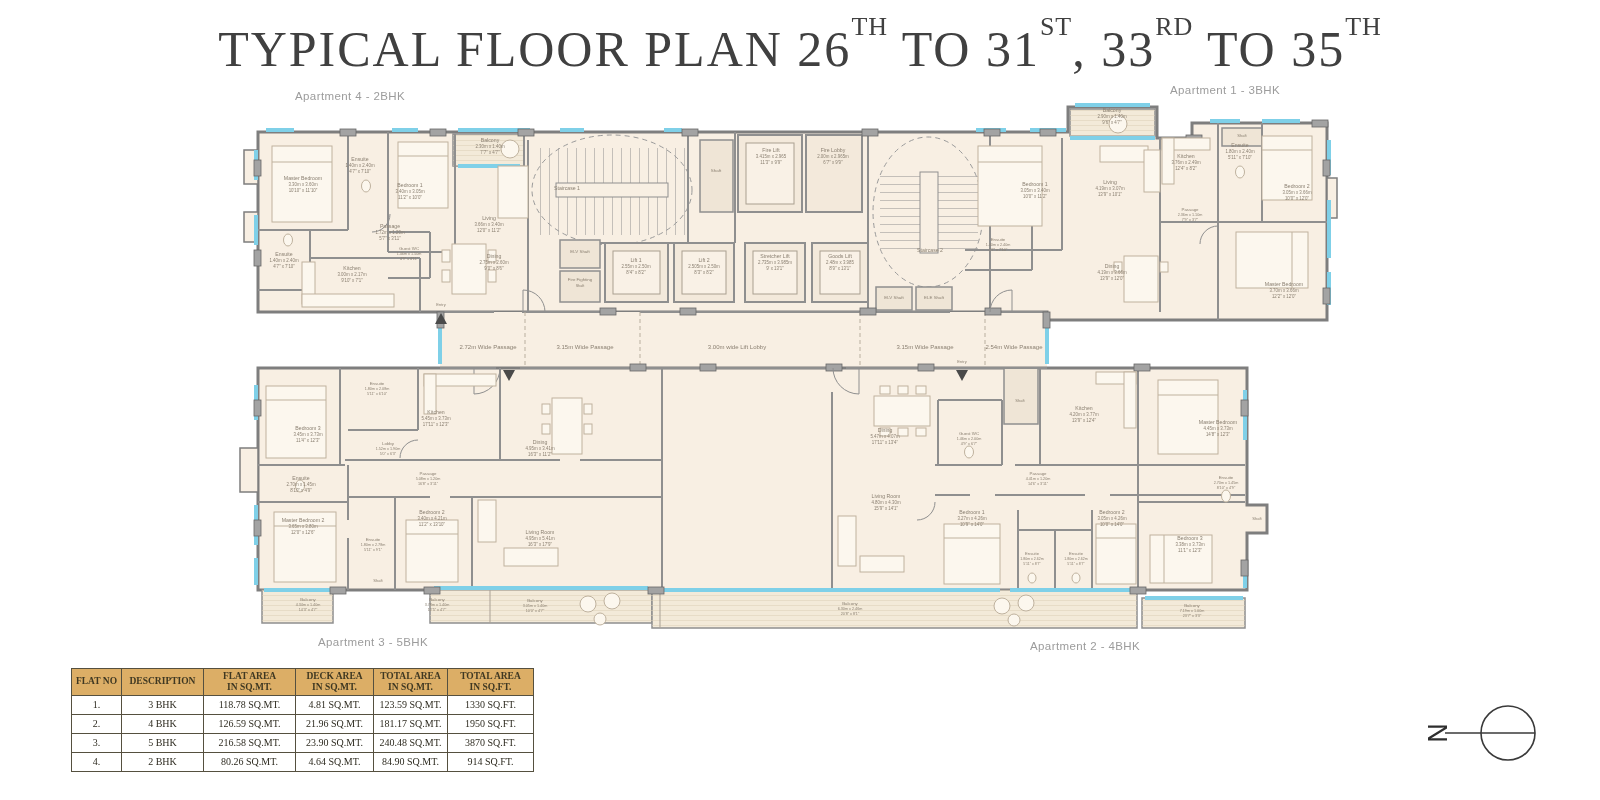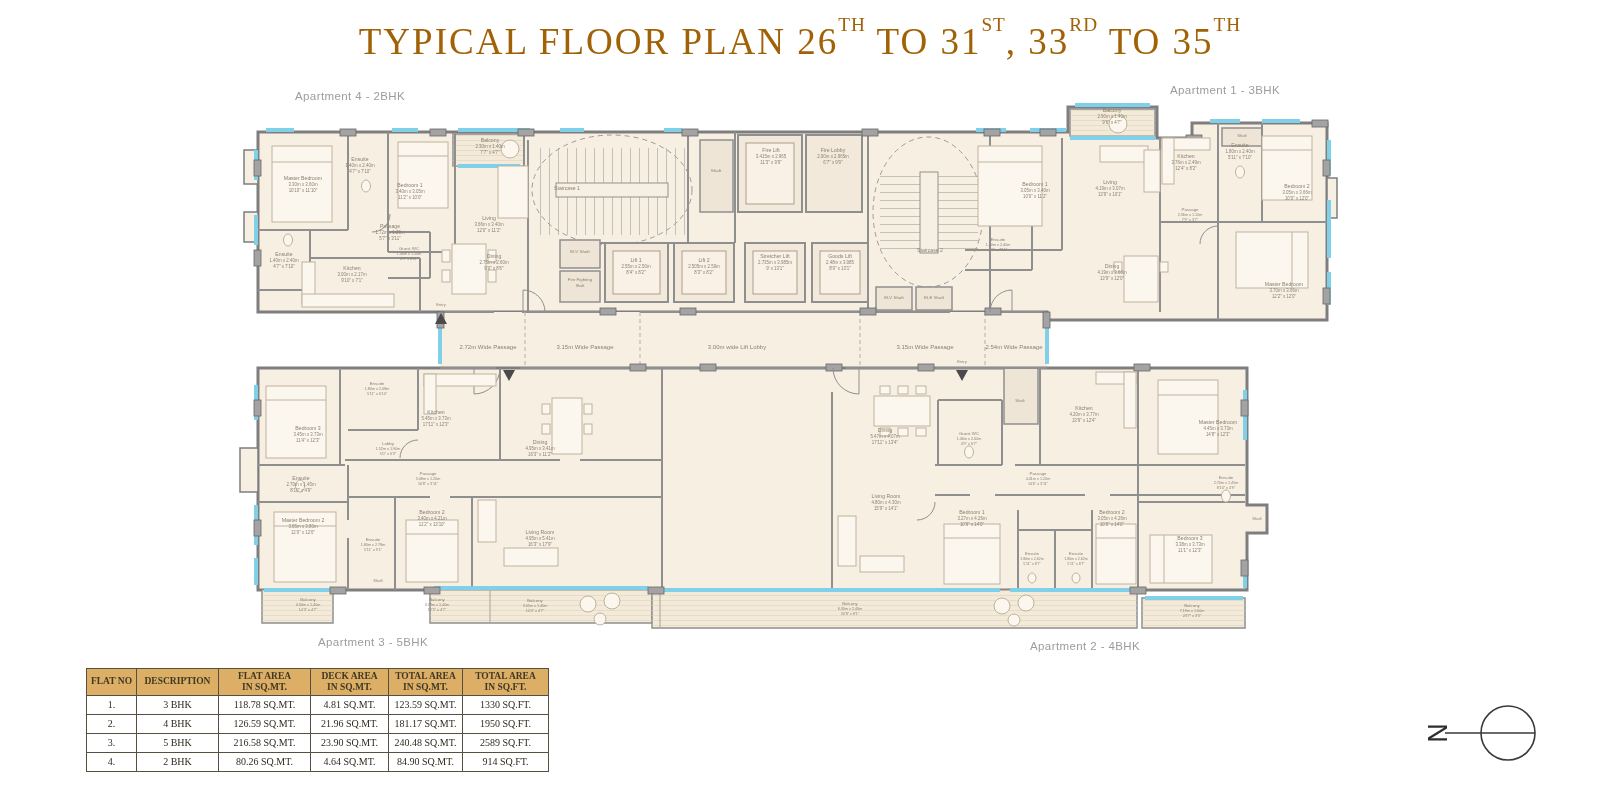--- a/index.html
+++ b/index.html
@@ -1,39 +1,39 @@
 <!DOCTYPE html>
 <html><head>
 <meta charset="utf-8">
 <style>
   html,body{margin:0;padding:0;background:#fff;}
   body{width:1600px;height:800px;position:relative;font-family:"Liberation Sans",sans-serif;overflow:hidden;}
   .title{position:absolute;top:20px;left:0;width:100%;text-align:center;margin:0;
-         font-family:"Liberation Serif",serif;font-weight:400;color:#a16207;
-         font-size:37px;letter-spacing:2px;}
+         font-family:"Liberation Serif",serif;font-weight:400;color:#404040;
+         font-size:50px;letter-spacing:2px;}
   .title sup{font-size:0.52em;position:relative;top:-0.5em;letter-spacing:1px;}
   #plan-svg{position:absolute;left:0;top:0;}
   .floor{fill:#f8efe3;stroke:#7e7e7e;stroke-width:3;}
   .balc{fill:#f3ead9;stroke:#8f8f8f;stroke-width:1.5;}
   .wall2{stroke:#8f8f8f;stroke-width:2;fill:none;}
   .wall1{stroke:#aaa196;stroke-width:1;fill:none;}
   .win{stroke:#7fd0e8;stroke-width:4;fill:none;stroke-linecap:butt;}
   .pier{fill:#a3a3a3;stroke:#666;stroke-width:0.8;}
   .furn{fill:#fcf7ee;stroke:#bfb29e;stroke-width:1;}
   .furnl{stroke:#bfb29e;stroke-width:1;fill:none;}
   .lift-outer{fill:#f3e9db;stroke:#8f8f8f;stroke-width:2;}
   .lift-inner{fill:#f9f1e6;stroke:#a99f90;stroke-width:1;}
   .shaftbox{fill:#efe5d6;stroke:#8f8f8f;stroke-width:1.5;}
   .stair-dash{fill:none;stroke:#9a9a9a;stroke-width:1;stroke-dasharray:5 4;}
   .corr-dash{stroke:#b9af9f;stroke-width:1;stroke-dasharray:4 3;fill:none;}
   .door{stroke:#8f8f8f;stroke-width:1;fill:none;}
   .tri{fill:#4a4a4a;}
   .room-label{fill:#8b8072;text-anchor:middle;font-family:"Liberation Sans",sans-serif;}
   .apt-label{fill:#9c9c9c;font-size:11.5px;letter-spacing:0.4px;font-family:"Liberation Sans",sans-serif;}
-  .tablewrap{position:absolute;left:69px;top:668px;padding-left:17px;}
+  .tablewrap{position:absolute;left:54px;top:668px;padding-left:17px;}
   table{border-collapse:collapse;table-layout:fixed;width:462px;border:1.5px solid #55503f;}
   th{background:#dcae66;border:1px solid #55503f;font-family:"Liberation Serif",serif;
      font-size:9.5px;font-weight:700;color:#3f3822;padding:2px 2px;white-space:pre-line;
      text-align:center;line-height:1.15;}
   td{border:1px solid #55503f;font-family:"Liberation Serif",serif;font-size:10px;
      color:#2e2b20;text-align:center;padding:2px 2px;height:14px;}
   #compass-svg{position:absolute;left:1420px;top:680px;}
   .compass-line{stroke:#3a3a3a;stroke-width:1.6;fill:none;}
   .compass-n{fill:#2e2e2e;font-size:27px;font-family:"Liberation Sans",sans-serif;text-anchor:middle;}
 </style>
@@ -382,21 +382,21 @@
           <td>21.96 SQ.MT.</td>
           <td>181.17 SQ.MT.</td>
           <td>1950 SQ.FT.</td>
         </tr>
         <tr>
           <td>3.</td>
           <td>5 BHK</td>
           <td>216.58 SQ.MT.</td>
           <td>23.90 SQ.MT.</td>
           <td>240.48 SQ.MT.</td>
-          <td>2589 SQ.FT.</td>
+          <td>3870 SQ.FT.</td>
         </tr>
         <tr>
           <td>4.</td>
           <td>2 BHK</td>
           <td>80.26 SQ.MT.</td>
           <td>4.64 SQ.MT.</td>
           <td>84.90 SQ.MT.</td>
           <td>914 SQ.FT.</td>
         </tr>
       </tbody>

